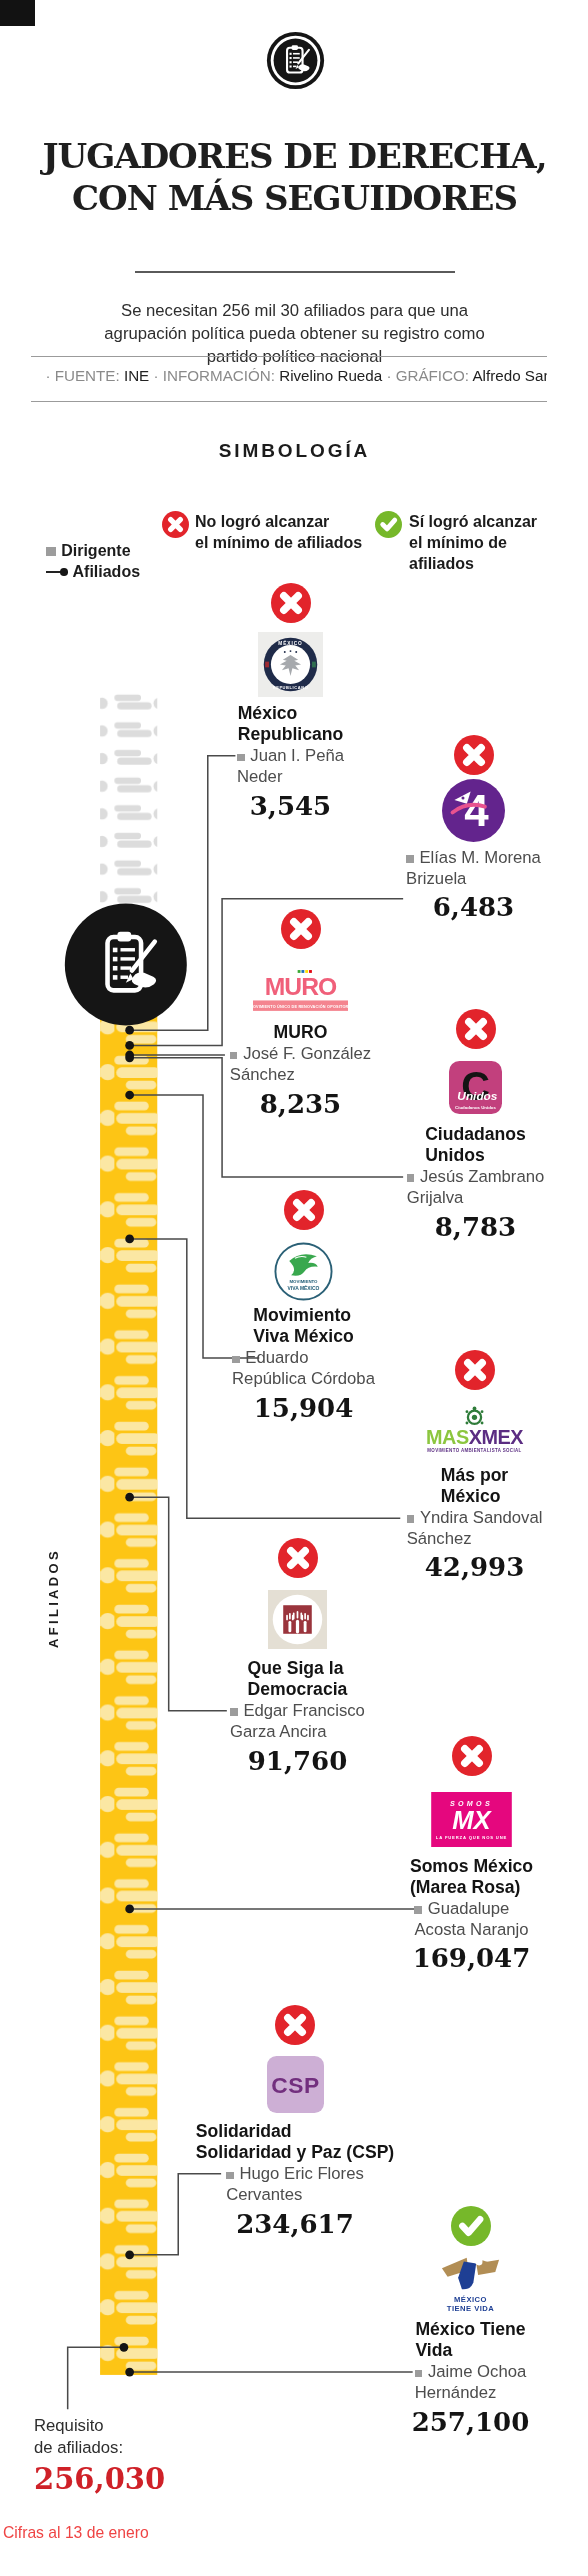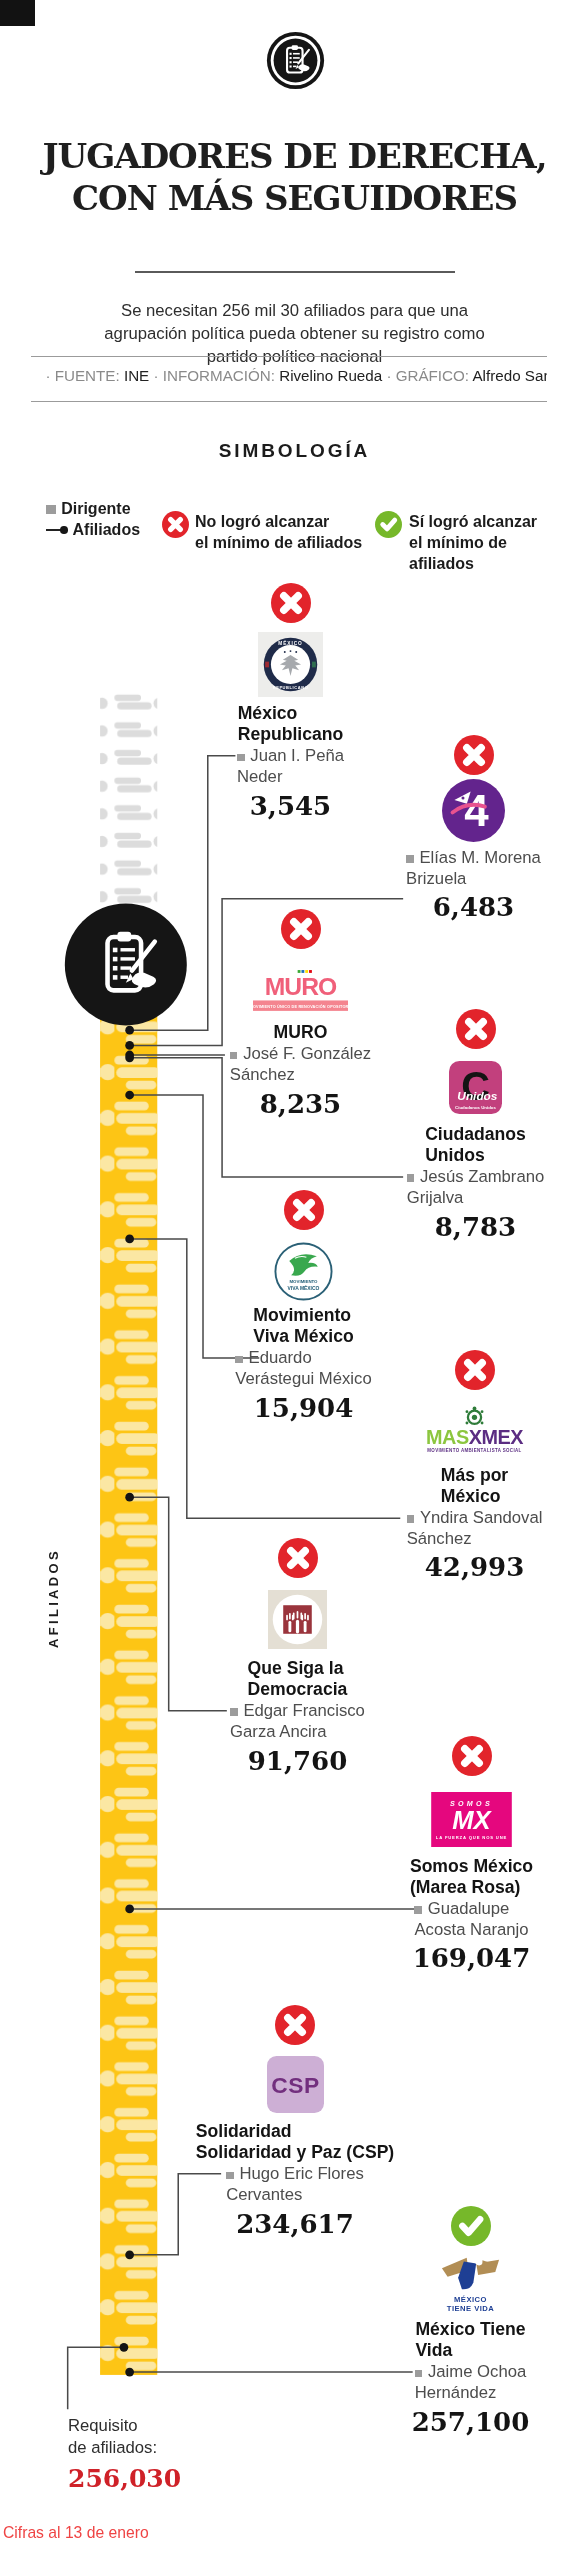--- a/index.html
+++ b/index.html
@@ -25,22 +25,22 @@
       vertical-align:1px;margin-right:4.8px;margin-left:-1.9px;}
   .entry{position:absolute;display:flex;flex-direction:column;align-items:center;text-align:left;width:191px;}
   .pname{font-weight:bold;font-size:17.6px;line-height:21px;color:#141414;}
   .leader{font-size:16.7px;line-height:21px;color:#4d4d4d;}
   .leader .sq{display:inline-block;width:7.6px;height:7.6px;background:#9c9c9c;margin-right:5.7px;}
   .pvalue{font-family:"DejaVu Serif",serif;font-weight:bold;font-size:26px;line-height:29px;
       margin-top:4.8px;color:#141414;}
   .vlabel{position:absolute;left:46px;top:1674px;width:152px;text-align:center;
       transform:rotate(-90deg);transform-origin:0 0;font-weight:bold;font-size:13px;
       letter-spacing:3.3px;color:#1c1c1c;}
-  .req-label{position:absolute;left:34px;top:2415px;width:133px;font-size:16.7px;line-height:22px;color:#2e2e2e;margin-left:34px;}
-  .req-value{font-family:"DejaVu Serif",serif;font-weight:bold;font-size:25px;line-height:34px;color:#cf2128;margin-top:2.9px;}
+  .req-label{position:absolute;left:34px;top:2415px;width:133px;font-size:16.7px;line-height:22px;color:#2e2e2e;}
+  .req-value{font-family:"DejaVu Serif",serif;font-weight:bold;font-size:29px;line-height:34px;color:#cf2128;margin-top:2.9px;}
   .footer{position:absolute;left:3px;top:2524px;width:589px;text-align:left;font-size:15.7px;color:#ef4444;}
   svg text{font-family:"Liberation Sans",sans-serif;}
 </style>
 </head>
 <body>
 
 <div class="canvas">
 
   <div class="corner"></div>
 
@@ -76,21 +76,21 @@
   <div class="subtitle">Se necesitan 256 mil 30 afiliados para que una agrupación política pueda obtener su registro como partido político nacional</div>
 
   <div class="src-rule" style="top:356px"></div>
   <div class="source">
     <span>· FUENTE: </span><span class="v">INE</span><span> · INFORMACIÓN: </span><span class="v">Rivelino Rueda</span><span> · GRÁFICO: </span><span class="v">Alfredo San Juan</span>
   </div>
   <div class="src-rule" style="top:401px"></div>
 
   <div class="simbologia">SIMBOLOGÍA</div>
 
-  <div class="abs leg-txt" style="left:46px;top:498px">
+  <div class="abs leg-txt" style="left:46px;top:540px">
     <span class="leg-sq"></span><span>Dirigente</span><br>
     <span class="leg-line"></span><span class="leg-dot"></span><span>Afiliados</span>
   </div>
   <svg class="abs" style="left:162px;top:511px" width="27" height="27" viewBox="0 0 28 28">
     <circle cx="14" cy="14" r="14" fill="#e2242b"></circle>
     <path d="M9 9 L19 19 M19 9 L9 19" stroke="#fff" stroke-width="5.5" stroke-linecap="round"></path>
   </svg>
   <div class="abs leg-txt" style="left:195px;top:511px">
     <div>No logró alcanzar</div>
       <div>el mínimo de afiliados</div>
@@ -283,21 +283,21 @@
       <path d="M22,17 q6,-3 12,-1" stroke="#ffffff" stroke-width="1.2" fill="none"></path>
       <text x="31" y="43" font-size="4.6" font-weight="bold" fill="#1c5a74" text-anchor="middle">MOVIMIENTO</text>
       <text x="31" y="50" font-size="5.2" font-weight="bold" fill="#1c5a74" text-anchor="middle">VIVA MÉXICO</text>
     </svg>
     <div class="pname">
       <div>Movimiento</div>
         <div>Viva México</div>
     </div>
     <div class="leader">
       <div><span class="sq"></span><span>Eduardo</span></div>
-      <div>Verástegui México</div>
+      <div>República Córdoba</div>
     </div>
     <div class="pvalue">15,904</div>
   </div>
 
   <div class="entry" style="left:379px;top:1350px">
     <svg width="40" height="40" viewBox="0 0 42 42">
       <circle cx="21" cy="21" r="21" fill="#e2242b"></circle>
       <path d="M13.5 13.5 L28.5 28.5 M28.5 13.5 L13.5 28.5" stroke="#fff" stroke-width="8" stroke-linecap="round"></path>
     </svg>
     <svg width="109" height="51" viewBox="0 0 114 54" style="margin:16px 0 7.6px">

